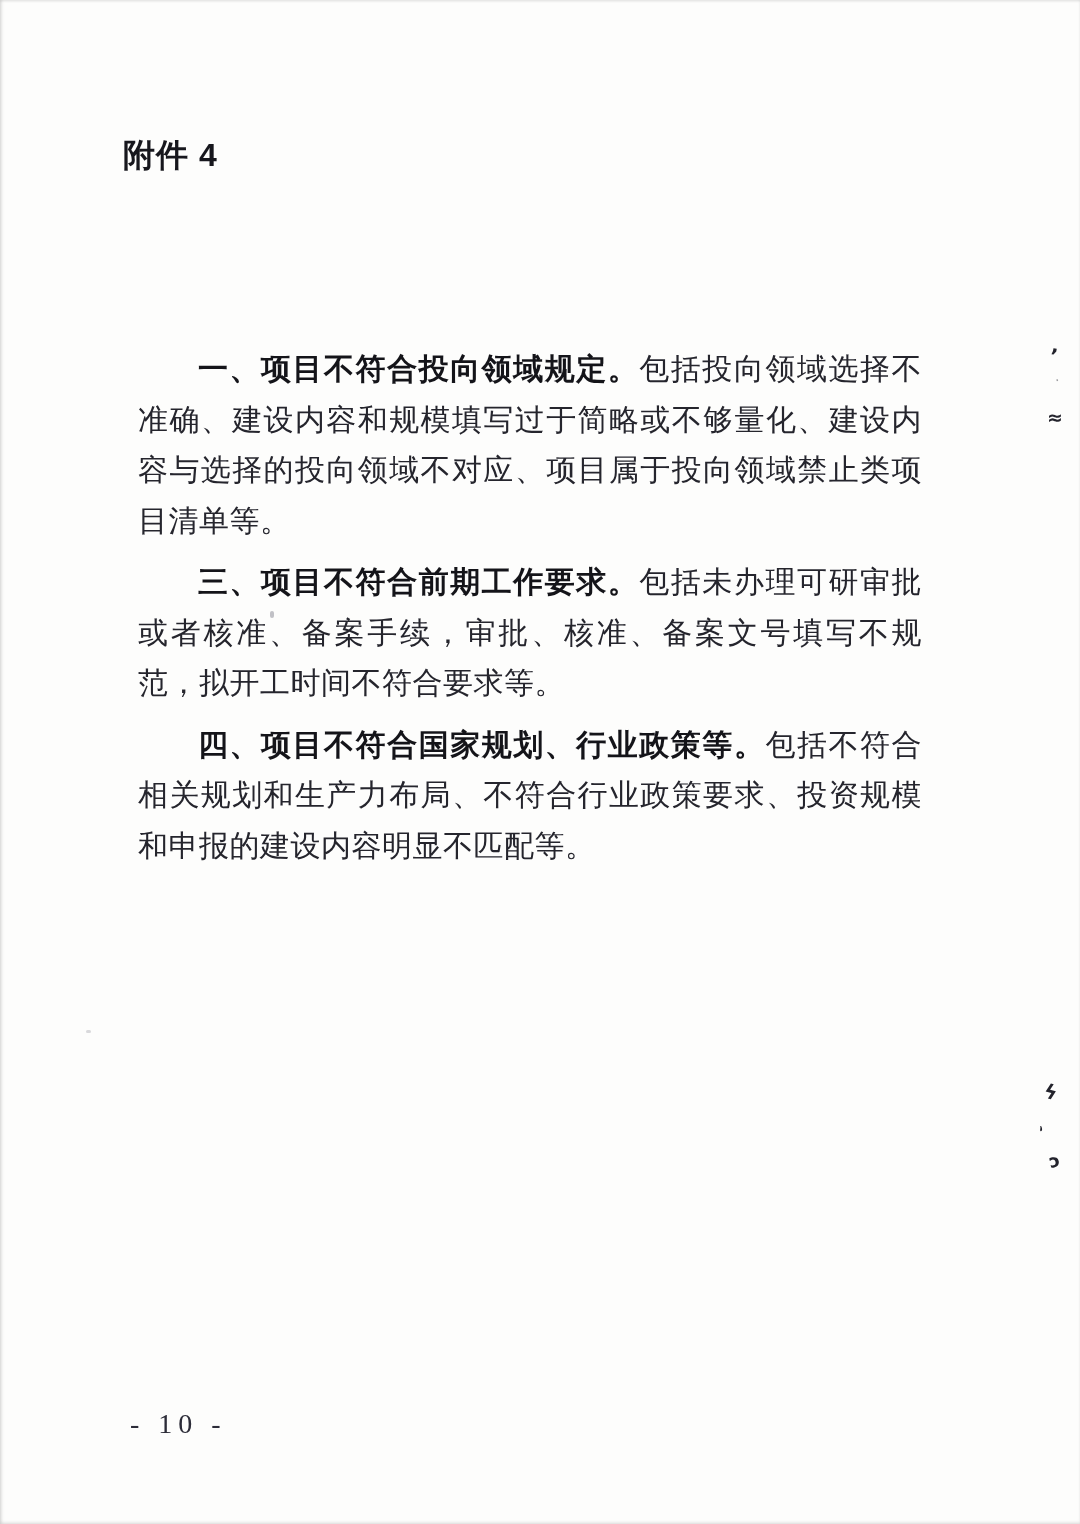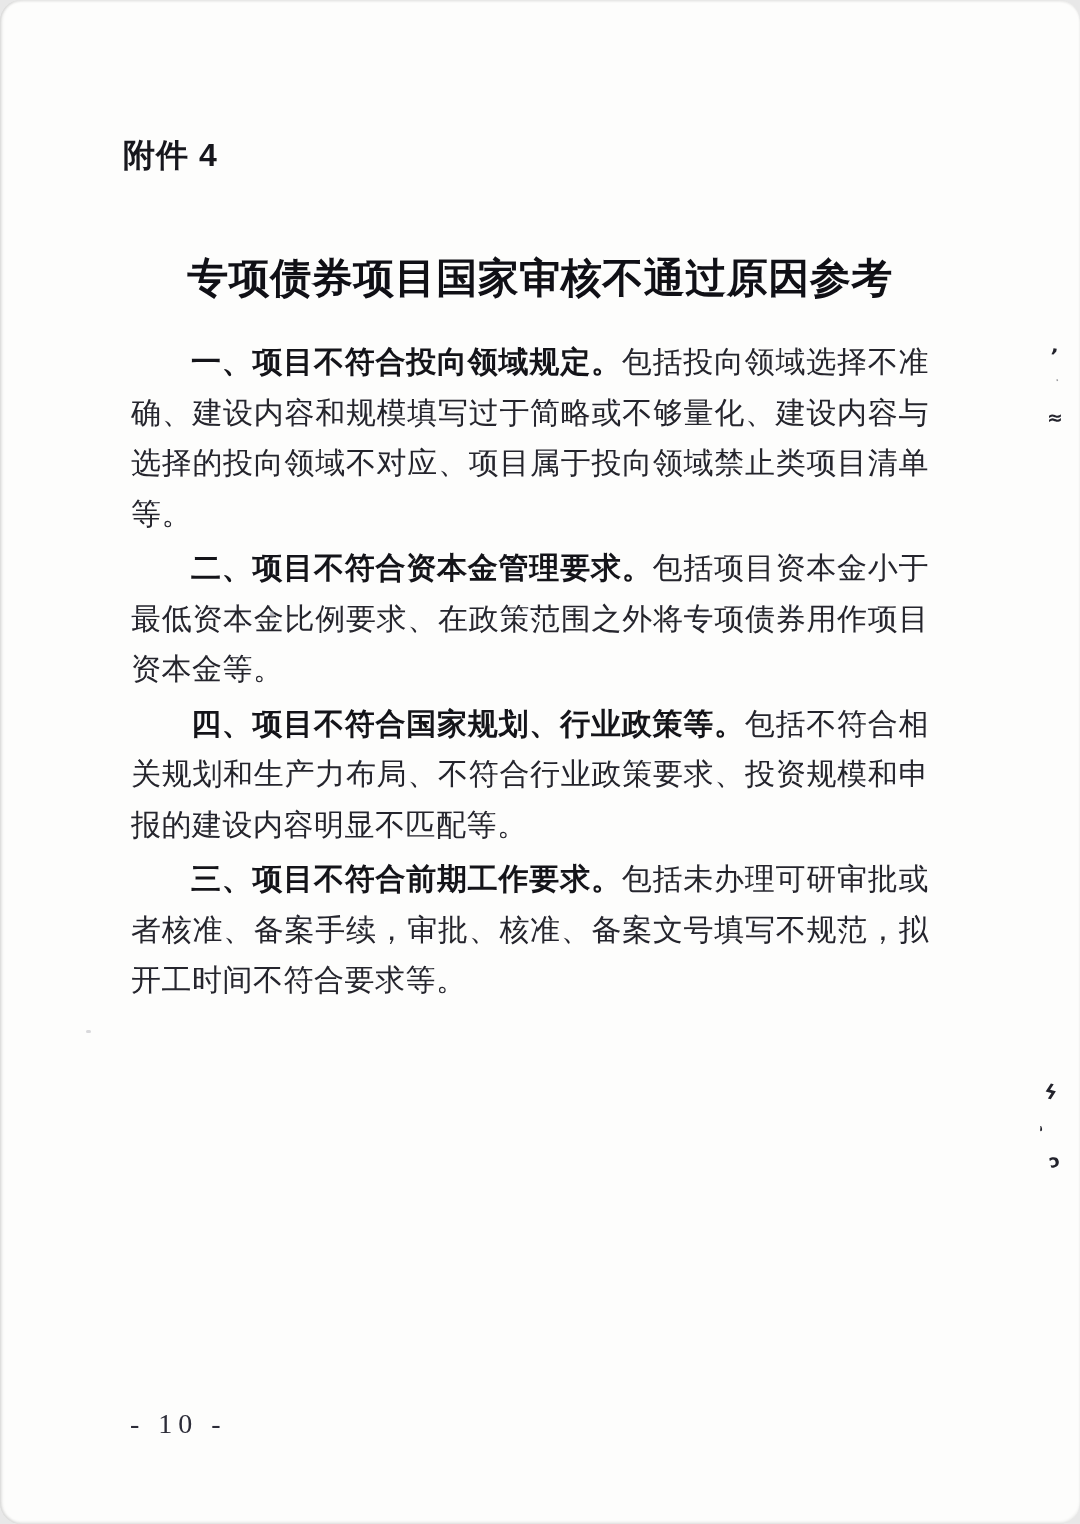--- a/index.html
+++ b/index.html
@@ -10,21 +10,20 @@
   .page {
     position: relative;
     width: 1080px;
     height: 1524px;
     margin: 0 auto;
     background: #fdfdfc;
     overflow: hidden;
     font-family: "Liberation Serif", "DejaVu Serif", serif;
     color: #1d1d24;
     box-shadow: inset 2px 0 3px rgba(0,0,0,0.10), inset 0 -2px 3px rgba(0,0,0,0.07), inset 0 2px 2px rgba(0,0,0,0.05);
-    border-radius: 21px;
   }
   .attachment-label {
     position: absolute;
     left: 123px;
     top: 134px;
     font-family: "Liberation Sans", "DejaVu Sans", sans-serif;
     font-size: 32px;
     font-weight: 600;
     letter-spacing: 1px;
     color: #17171d;
@@ -46,21 +45,21 @@
     left: 127px;
     top: 333px;
     width: 806px;
     font-size: 30px;
     line-height: 50.5px;
     text-align: justify;
     text-justify: inter-character;
     color: #25252d;
   }
   .body-text p {
-    margin: 4px;
+    margin: 11px;
     text-indent: 2em;
   }
   .para-lead {
     font-family: "Liberation Sans", "DejaVu Sans", sans-serif;
     font-weight: 700;
     color: #141419;
     letter-spacing: 0.5px;
   }
   .para-body {
     letter-spacing: 0.5px;
@@ -96,27 +95,25 @@
     width: 5px; height: 3px; background: #b5b5bb; opacity: 0.5; border-radius: 2px;
   }
 </style>
 </head>
 <body>
 
 <div class="page">
 
   <div class="attachment-label">附件 4</div>
 
-  <h1 class="doc-title">专项债券项目国家审核不通过原因参考</h1>
 
   <div class="body-text">
     <p><span class="para-lead">一、项目不符合投向领域规定。</span><span class="para-body">包括投向领域选择不准确、建设内容和规模填写过于简略或不够量化、建设内容与选择的投向领域不对应、项目属于投向领域禁止类项目清单等。</span></p>
-    <p><span class="para-lead">二、项目不符合资本金管理要求。</span><span class="para-body">包括项目资本金小于最低资本金比例要求、在政策范围之外将专项债券用作项目资本金等。</span></p>
+    <p><span class="para-lead">三、项目不符合前期工作要求。</span><span class="para-body">包括未办理可研审批或者核准、备案手续，审批、核准、备案文号填写不规范，拟开工时间不符合要求等。</span></p>
     <p><span class="para-lead">四、项目不符合国家规划、行业政策等。</span><span class="para-body">包括不符合相关规划和生产力布局、不符合行业政策要求、投资规模和申报的建设内容明显不匹配等。</span></p>
-    <p><span class="para-lead">三、项目不符合前期工作要求。</span><span class="para-body">包括未办理可研审批或者核准、备案手续，审批、核准、备案文号填写不规范，拟开工时间不符合要求等。</span></p>
   </div>
 
   <div class="page-number">- 10 -</div>
 
   <span class="ink-mark ink-1">’</span>
   <span class="ink-mark ink-2">·</span>
   <span class="ink-mark ink-3">≈</span>
   <span class="ink-mark ink-4">ϟ</span>
   <span class="ink-mark ink-5">、</span>
   <span class="ink-mark ink-6">ɔ</span>

